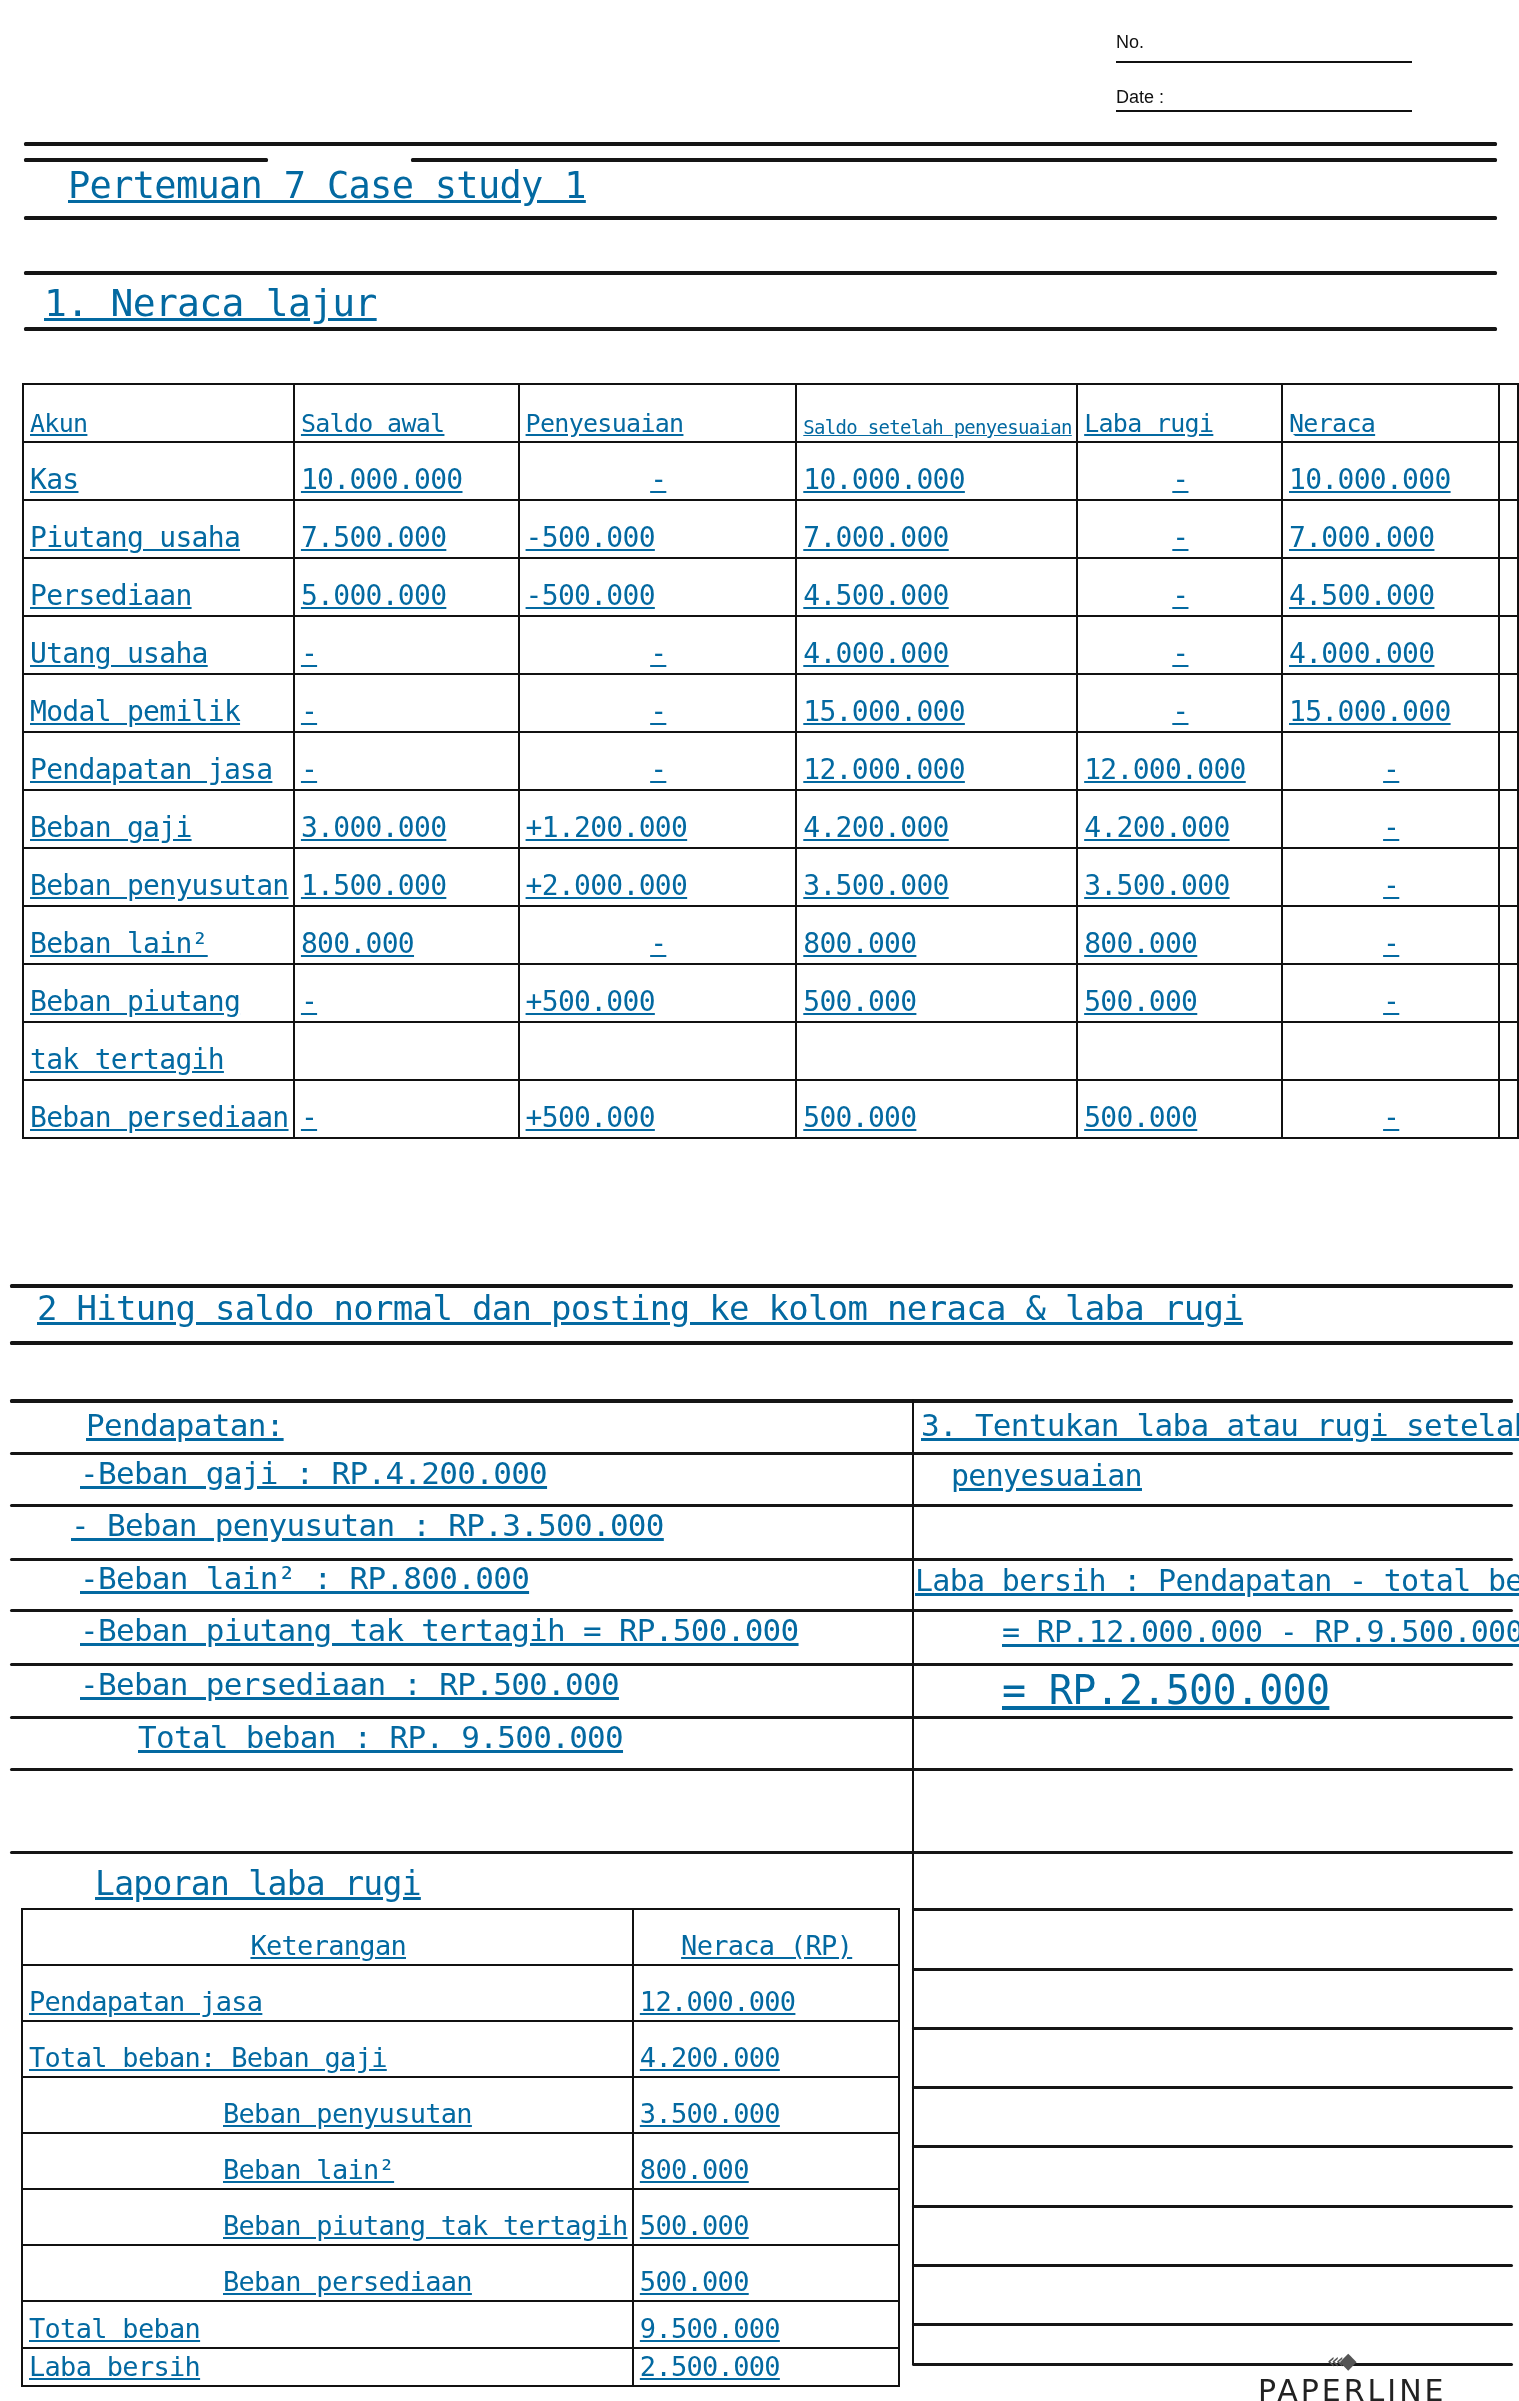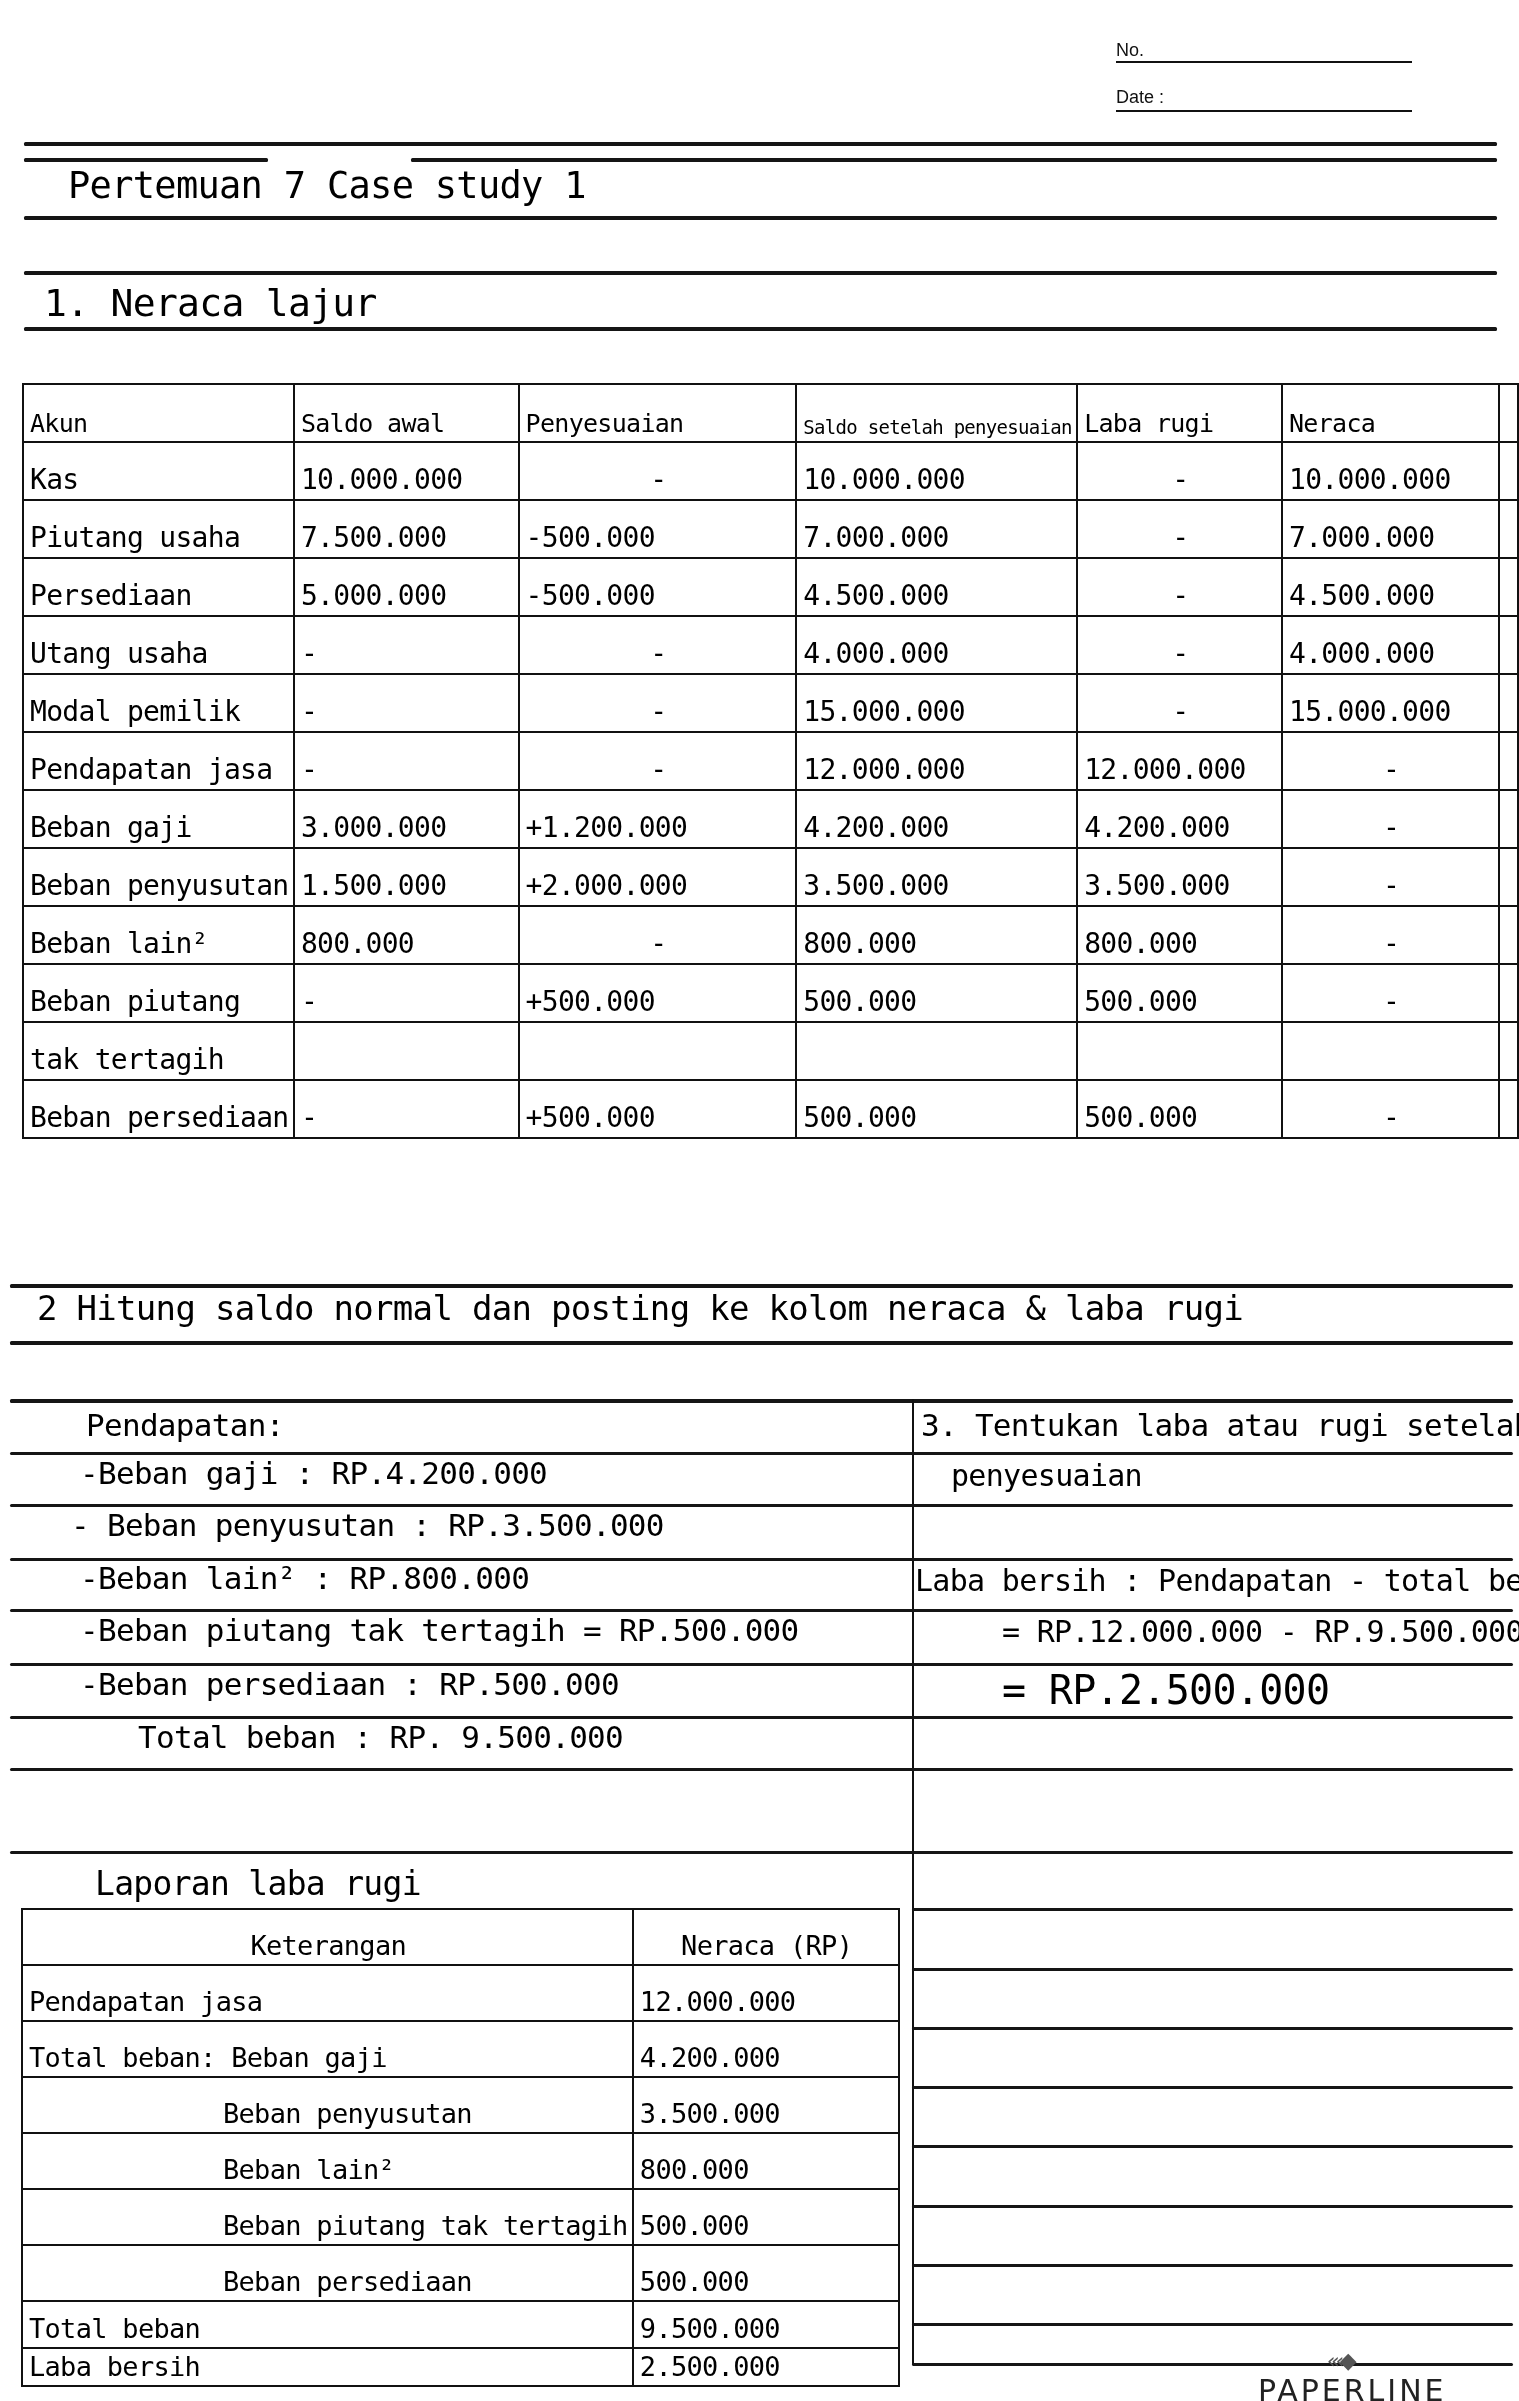--- a/index.html
+++ b/index.html
@@ -1,18 +1,18 @@
 <!DOCTYPE html>
 <html style="font-size:12px"><head>
   <meta charset="utf-8">
   <style>
     * { box-sizing: border-box; margin: 0; padding: 0; }
     html, body { width: 1519px; height: 2401px; background: #ffffff; overflow: hidden; }
     body { position: relative; font-family: "DejaVu Sans", sans-serif; color: #111; }
-    .hand { font-family: "DejaVu Sans Mono", monospace; font-stretch: condensed; color: #000000; letter-spacing: -0.7px; }
+    .hand { font-family: "DejaVu Sans Mono", monospace; font-stretch: condensed; color: #0369a1; letter-spacing: -0.7px; text-decoration: underline; }
     .rule { position: absolute; height: 3.7px; background: #151515; border-radius: 1.5px; }
     .thin { height: 3px; }
 
     
     .meta-label { position: absolute; font-family: "Liberation Sans", sans-serif; font-size: 18px; color: #111; }
     .meta-line { position: absolute; height: 2.2px; background: #111; }
 
     
     table.grid { position: absolute; border-collapse: collapse; }
     table.grid td, table.grid th {
@@ -44,21 +44,21 @@
     .lr-jml { width: 266px; }
     .lr-sub { padding-left: 200px !important; }
 
     .brand { position: absolute; text-align: center; font-family: "DejaVu Sans", sans-serif; color: #222; }
     .brand-name { font-size: 30px; letter-spacing: 3px; }
     .brand-logo { font-size: 22px; color: #555; letter-spacing: -4.4px; }
   </style>
 </head>
 <body>
 
-<span class="meta-label" style="left:1116px; top:40px;text-align:right;">No.</span>
+<span class="meta-label" style="left:1116px; top:32px;text-align:right;">No.</span>
 <div class="meta-line" style="left:1116px; top:61px; width:296px;"></div>
 <span class="meta-label" style="left:1116px; top:87px;">Date :</span>
 <div class="meta-line" style="left:1116px; top:110px; width:296px;"></div>
 
 <div class="rule" style="left:24px; top:142px; width:1473px;"></div>
 <div class="rule" style="left:24px; top:158px; width:244px;"></div>
 <div class="rule" style="left:411px; top:158px; width:1086px;"></div>
 
 <div class="line-text hand" style="left:68px; top:164px; font-size:37px;">Pertemuan 7 Case study 1</div>
 <div class="rule" style="left:24px; top:216px; width:1473px;"></div>

